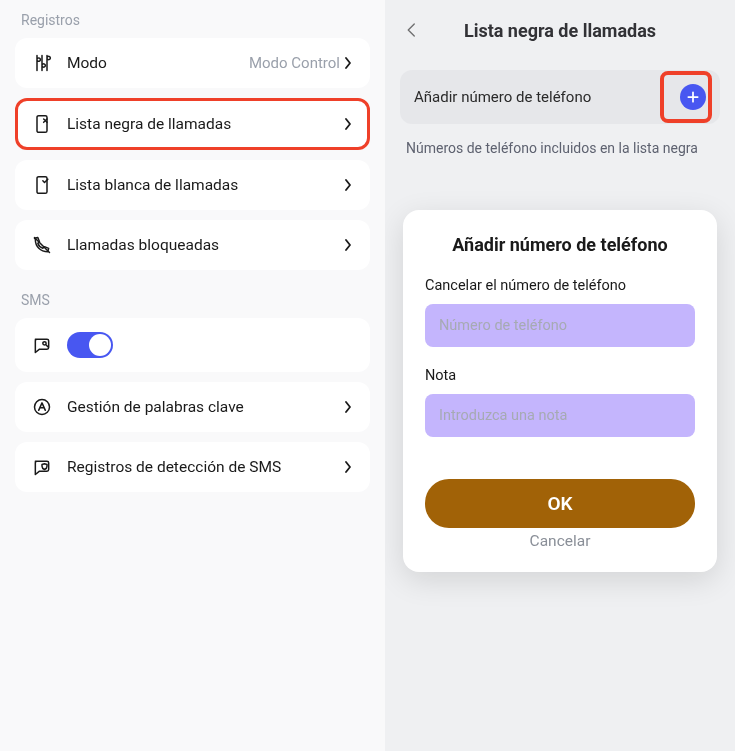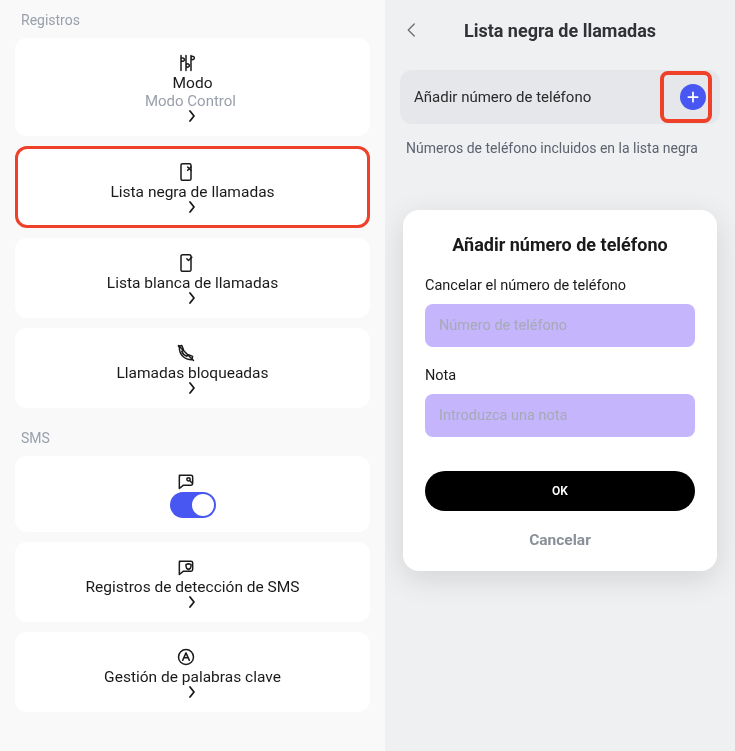--- a/index.html
+++ b/index.html
@@ -6,43 +6,43 @@
   body { width: 735px; height: 751px; display: flex; background: #fff; }
   .panel { height: 751px; overflow: hidden; }
   .left { width: 385px; background: #f9f9fa; padding: 0 15px; }
   .right { width: 350px; background: #eff0f2; position: relative; padding: 0 15px; }
 
   .header { display: flex; align-items: center; height: 60px; }
   .back { width: 24px; height: 24px; display: flex; align-items: center; justify-content: center; cursor: pointer; }
   .title { flex: 1; text-align: center; font-weight: 700; font-size: 18px; color: #1a1a1a; margin-right: 24px; }
   .section-label { font-size: 14px; color: #9aa0ab; padding: 12px 6px 10px; }
   .card { background: #fff; border-radius: 12px; margin-bottom: 10px; }
-  .row { display: flex; align-items: center; padding: 14px 16px; cursor: pointer; flex-direction: column; }
+  .row { display: flex; align-items: center; padding: 14px 16px; cursor: pointer; }
   .row .icon { width: 22px; height: 22px; margin-right: 14px; display: flex; align-items: center; justify-content: center; color: #333; }
   .row .label { flex: 1; font-size: 15.5px; color: #1a1a1a; }
   .row .value { font-size: 15px; color: #9aa0ab; margin-right: 4px; }
   .row .chev { color: #b8bcc4; width: 10px; display: flex; align-items: center; }
   .row.hl { border: 3px solid #ef4029; border-radius: 12px; padding: 12px 13px; }
   .toggle { width: 46px; height: 26px; border-radius: 13px; background: #4857f1; position: relative; }
   .toggle::after { content: ""; position: absolute; width: 22px; height: 22px; border-radius: 50%; background: #fff; right: 2px; top: 2px; }
 
   .addrow { background: #e6e7ea; border-radius: 12px; display: flex; align-items: center; padding: 14px 14px; margin-top: 10px; }
   .addrow .label { flex: 1; font-size: 15px; color: #2a2a2a; }
   .plusbox { position: relative; }
   .plus-hl { position: absolute; right: -6px; top: -13px; width: 52px; height: 52px; border: 4px solid #ef4029; border-radius: 8px; pointer-events: none; }
   .plus { width: 26px; height: 26px; border-radius: 50%; background: #4857f1; color: #fff; display: flex; align-items: center; justify-content: center; }
   .hint { font-size: 14px; color: #5e6270; padding: 16px 6px; }
 
   .modal { position: absolute; left: 18px; right: 18px; top: 210px; background: #fff; border-radius: 16px; padding: 24px 22px 18px; box-shadow: 0 8px 30px rgba(0,0,0,.12); }
   .modal h2 { font-size: 18px; font-weight: 700; text-align: center; margin-bottom: 22px; color: #1a1a1a; }
   .field-label { font-size: 14.5px; color: #1a1a1a; margin-bottom: 10px; }
   .input { width: 100%; background: #c4b5fd; border: none; border-radius: 8px; padding: 13px 14px; font-size: 14.5px; color: #333; margin-bottom: 20px; }
   .input::placeholder { color: #a6aab3; }
-  .ok-btn { width: 100%; background: #000000; color: #fff; border: none; border-radius: 24px; padding: 13px; font-size: 12px; font-weight: 600; cursor: pointer; margin-top: 14px; }
-  .cancel-btn { width: 100%; background: none; border: none; color: #8a8f98; font-size: 15.5px; font-weight: 700; padding: 20px 0 4px; cursor: pointer; }
+  .ok-btn { width: 100%; background: #a16207; color: #fff; border: none; border-radius: 24px; padding: 13px; font-size: 19px; font-weight: 600; cursor: pointer; margin-top: 22px; }
+  .cancel-btn { width: 100%; background: none; border: none; color: #8a8f98; font-size: 15.5px; font-weight: 400; padding: 4px 0 4px; cursor: pointer; }
 
   .ico-stroke { stroke: #1a1a1a; stroke-width: 1.8; fill: none; stroke-linecap: round; stroke-linejoin: round; }
   .right .header .back svg { opacity: .6; }
   .right .title { color: #323236; }
 </style>
 </head>
 <body>
 
 <div class="panel left">
 
@@ -128,42 +128,42 @@
           </svg>
       </span>
       <span class="toggle"></span>
     </div>
   </div>
 
   <div class="card">
     <div class="row">
       <span class="icon">
         <svg width="20" height="20" viewBox="0 0 24 24">
+            <circle class="ico-stroke" cx="12" cy="12" r="9"></circle>
+            <path class="ico-stroke" d="M8 16l4-9 4 9M9.5 13h5"></path>
+          </svg>
+      </span>
+      <span class="label">Gestión de palabras clave</span>
+      <span class="chev">
+          <svg width="8" height="12" viewBox="0 0 8 12">
+            <path class="ico-stroke" stroke="#b8bcc4" d="M2 1l4 5-4 5"></path>
+          </svg>
+        </span>
+    </div>
+  </div>
+
+  <div class="card">
+    <div class="row">
+      <span class="icon">
+        <svg width="20" height="20" viewBox="0 0 24 24">
             <path class="ico-stroke" d="M4 5h14a2 2 0 012 2v8a2 2 0 01-2 2H9l-5 4V7a2 2 0 012-2z"></path>
             <path class="ico-stroke" d="M15 8l3 1v2c0 2-1 3-3 4-2-1-3-2-3-4V9l3-1z"></path>
           </svg>
       </span>
       <span class="label">Registros de detección de SMS</span>
-      <span class="chev">
-          <svg width="8" height="12" viewBox="0 0 8 12">
-            <path class="ico-stroke" stroke="#b8bcc4" d="M2 1l4 5-4 5"></path>
-          </svg>
-        </span>
-    </div>
-  </div>
-
-  <div class="card">
-    <div class="row">
-      <span class="icon">
-        <svg width="20" height="20" viewBox="0 0 24 24">
-            <circle class="ico-stroke" cx="12" cy="12" r="9"></circle>
-            <path class="ico-stroke" d="M8 16l4-9 4 9M9.5 13h5"></path>
-          </svg>
-      </span>
-      <span class="label">Gestión de palabras clave</span>
       <span class="chev">
           <svg width="8" height="12" viewBox="0 0 8 12">
             <path class="ico-stroke" stroke="#b8bcc4" d="M2 1l4 5-4 5"></path>
           </svg>
         </span>
     </div>
   </div>
 </div>
 
 <div class="panel right">

